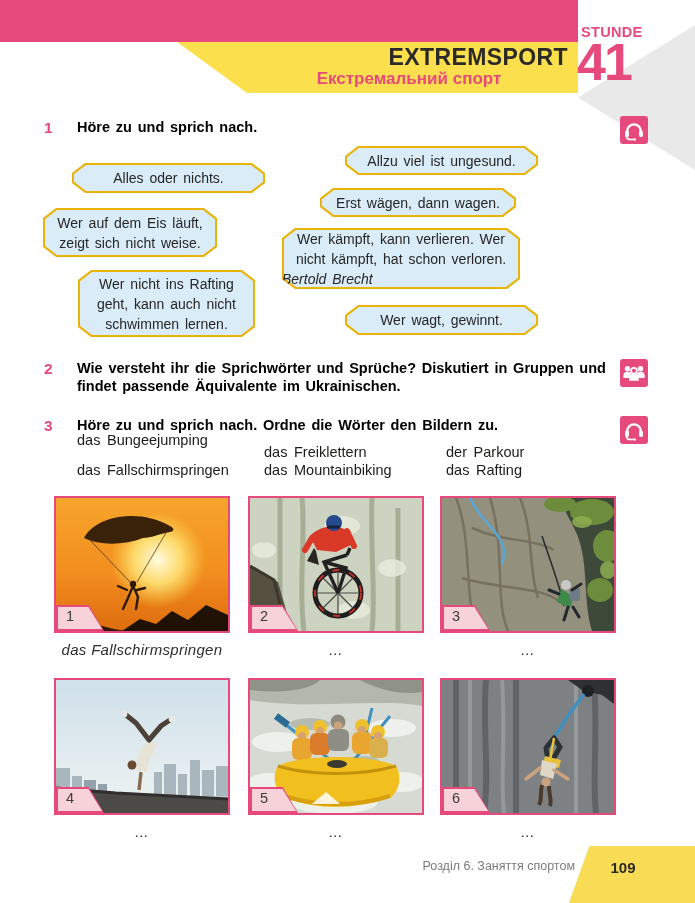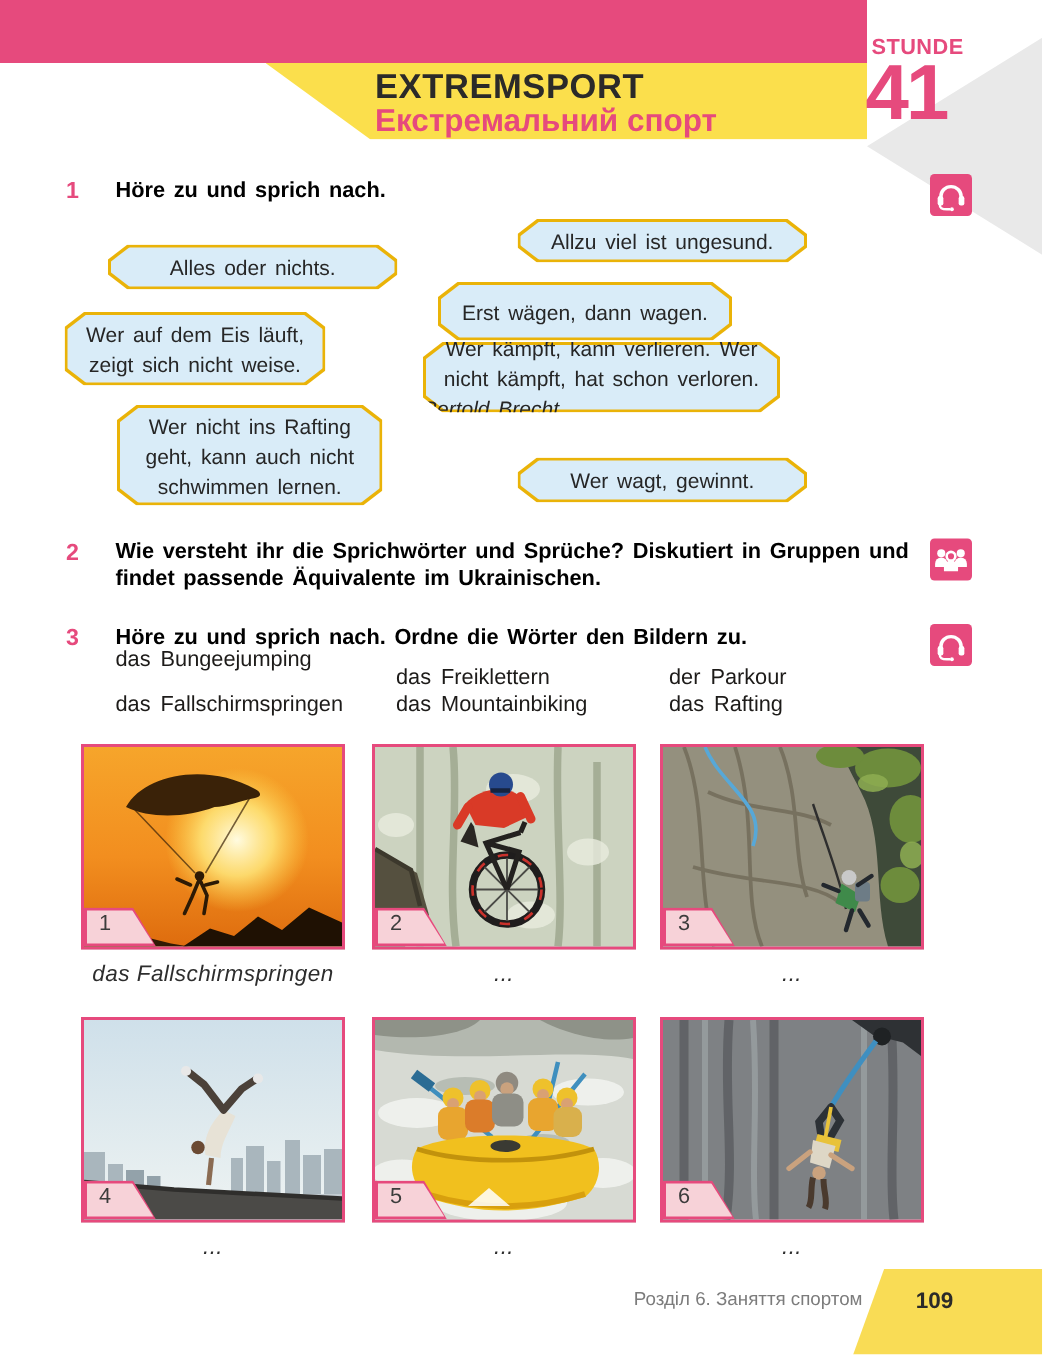--- a/index.html
+++ b/index.html
@@ -3,24 +3,24 @@
 <meta charset="utf-8">
 <style>
   html,body{margin:0;padding:0;background:#ffffff;}
   #page{position:relative;width:695px;height:903px;background:#ffffff;overflow:hidden;
         font-family:"Liberation Sans","DejaVu Sans",sans-serif;color:#1d1b19;}
 
   
   .pink-bar{position:absolute;left:0;top:0;width:578px;height:42px;background:#e64a7d;}
   .yellow-band{position:absolute;left:177px;top:42px;width:401px;height:51px;background:#fbdf4c;
         clip-path:polygon(0 0,100% 0,100% 100%,70px 100%);}
-  .title-de{position:absolute;left:250px;top:44px;width:318px;text-align:left;
+  .title-de{position:absolute;left:250px;top:44px;width:318px;text-align:right;
         font-size:23px;font-weight:bold;letter-spacing:.4px;color:#2b2a29;z-index:3;}
-  .title-uk{position:absolute;left:250px;top:69px;width:318px;text-align:left;
-        font-size:21px;font-weight:bold;color:#e64a7d;z-index:3;}
+  .title-uk{position:absolute;left:250px;top:69px;width:318px;text-align:center;
+        font-size:17px;font-weight:bold;color:#e64a7d;z-index:3;}
   .stunde{position:absolute;left:581px;top:24px;font-size:14.5px;font-weight:800;
         letter-spacing:.3px;color:#e64a7d;z-index:3;}
   .lesson-num{position:absolute;left:577px;top:36px;font-size:52px;font-weight:800;
         letter-spacing:-2px;line-height:1;color:#e64a7d;z-index:3;}
   .gray-wedge{position:absolute;left:578px;top:25px;width:117px;height:145px;background:#e9e9e9;
         clip-path:polygon(100% 0,0 50%,100% 100%);z-index:1;}
 
   
   .ex-num{position:absolute;left:44px;font-size:15.5px;font-weight:800;color:#e64a7d;}
   .ex-title{position:absolute;left:77px;font-size:14.5px;font-weight:bold;
@@ -91,34 +91,34 @@
     <div class="bubble-text">
         <div>Alles oder nichts.</div>
       </div>
   </div>
   <div class="bubble" style="left:345px;top:146px;width:193px;height:29px">
     <div class="bubble-fill"></div>
     <div class="bubble-text">
         <div>Allzu viel ist ungesund.</div>
       </div>
   </div>
-  <div class="bubble" style="left:292px;top:188px;width:196px;height:39px">
+  <div class="bubble" style="left:320px;top:188px;width:196px;height:29px">
     <div class="bubble-fill"></div>
     <div class="bubble-text">
         <div>Erst wägen, dann wagen.</div>
       </div>
   </div>
   <div class="bubble" style="left:43px;top:208px;width:174px;height:49px">
     <div class="bubble-fill"></div>
     <div class="bubble-text">
       <div>Wer auf dem Eis läuft,</div>
       <div>zeigt sich nicht weise.</div>
     </div>
   </div>
-  <div class="bubble" style="left:282px;top:228px;width:238px;height:47px">
+  <div class="bubble" style="left:282px;top:228px;width:238px;height:61px">
     <div class="bubble-fill"></div>
     <div class="bubble-text">
       <div>Wer kämpft, kann verlieren. Wer</div>
       <div>nicht kämpft, hat schon verloren.</div>
       <div class="bubble-attr">Bertold Brecht</div>
     </div>
   </div>
   <div class="bubble" style="left:78px;top:270px;width:177px;height:67px">
     <div class="bubble-fill"></div>
     <div class="bubble-text">

